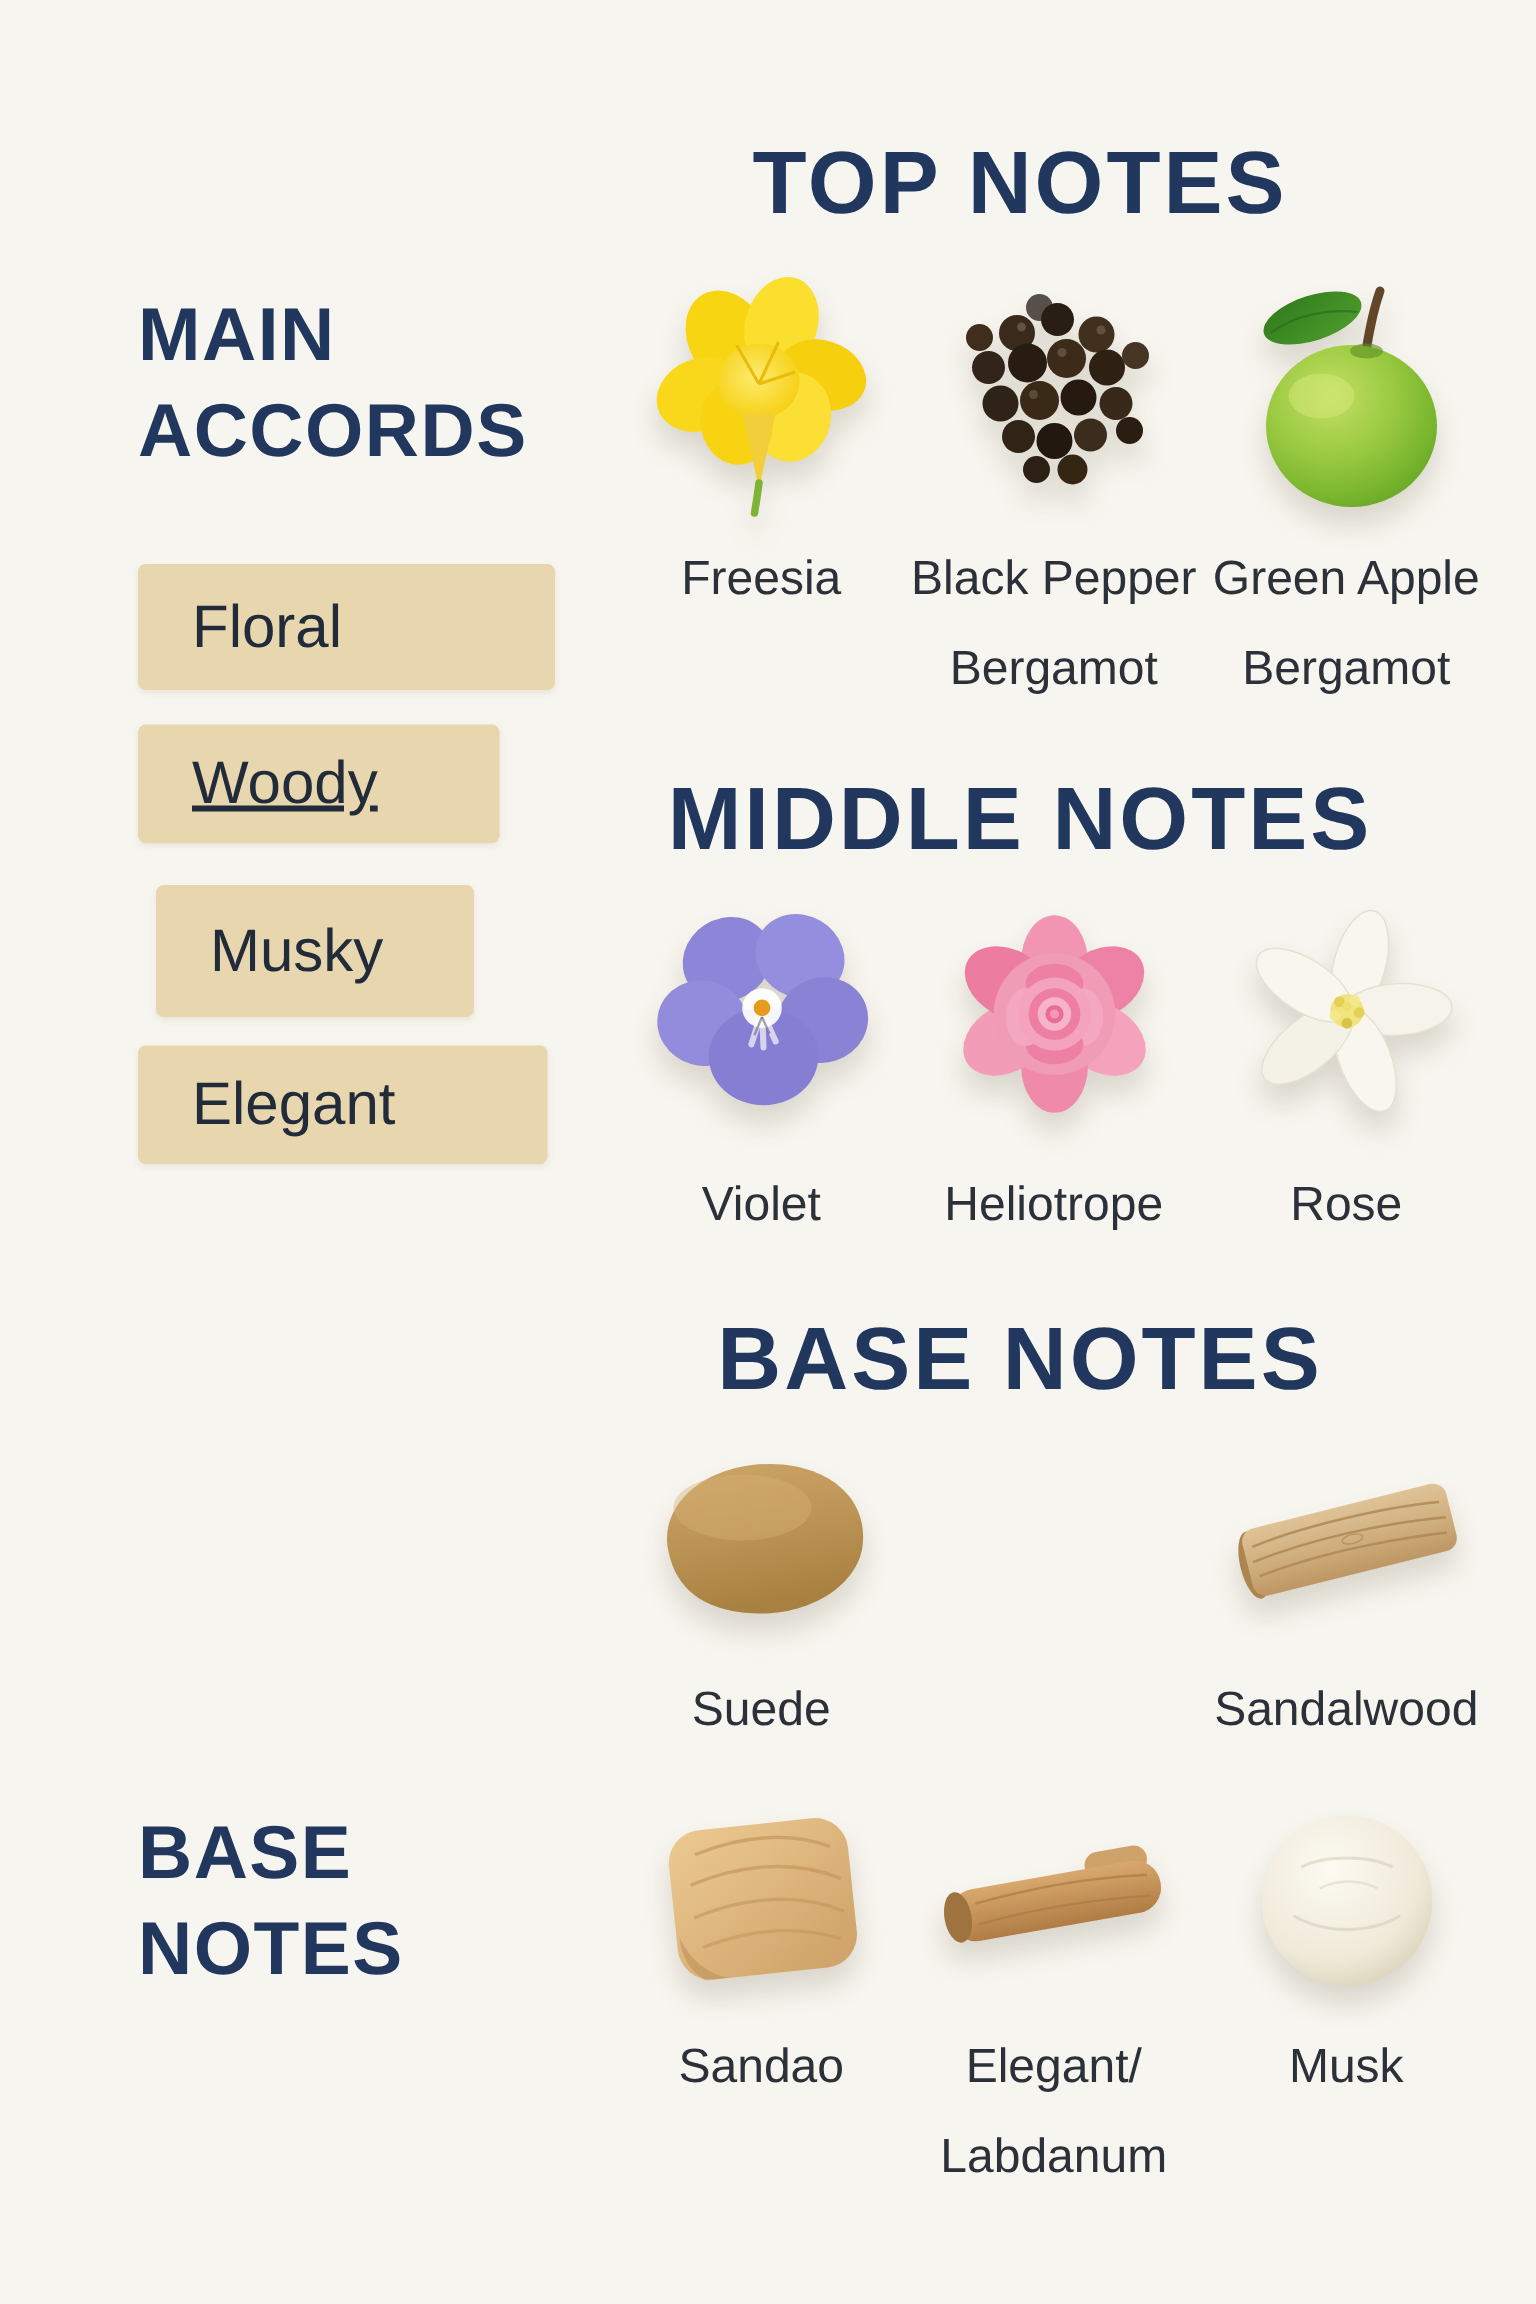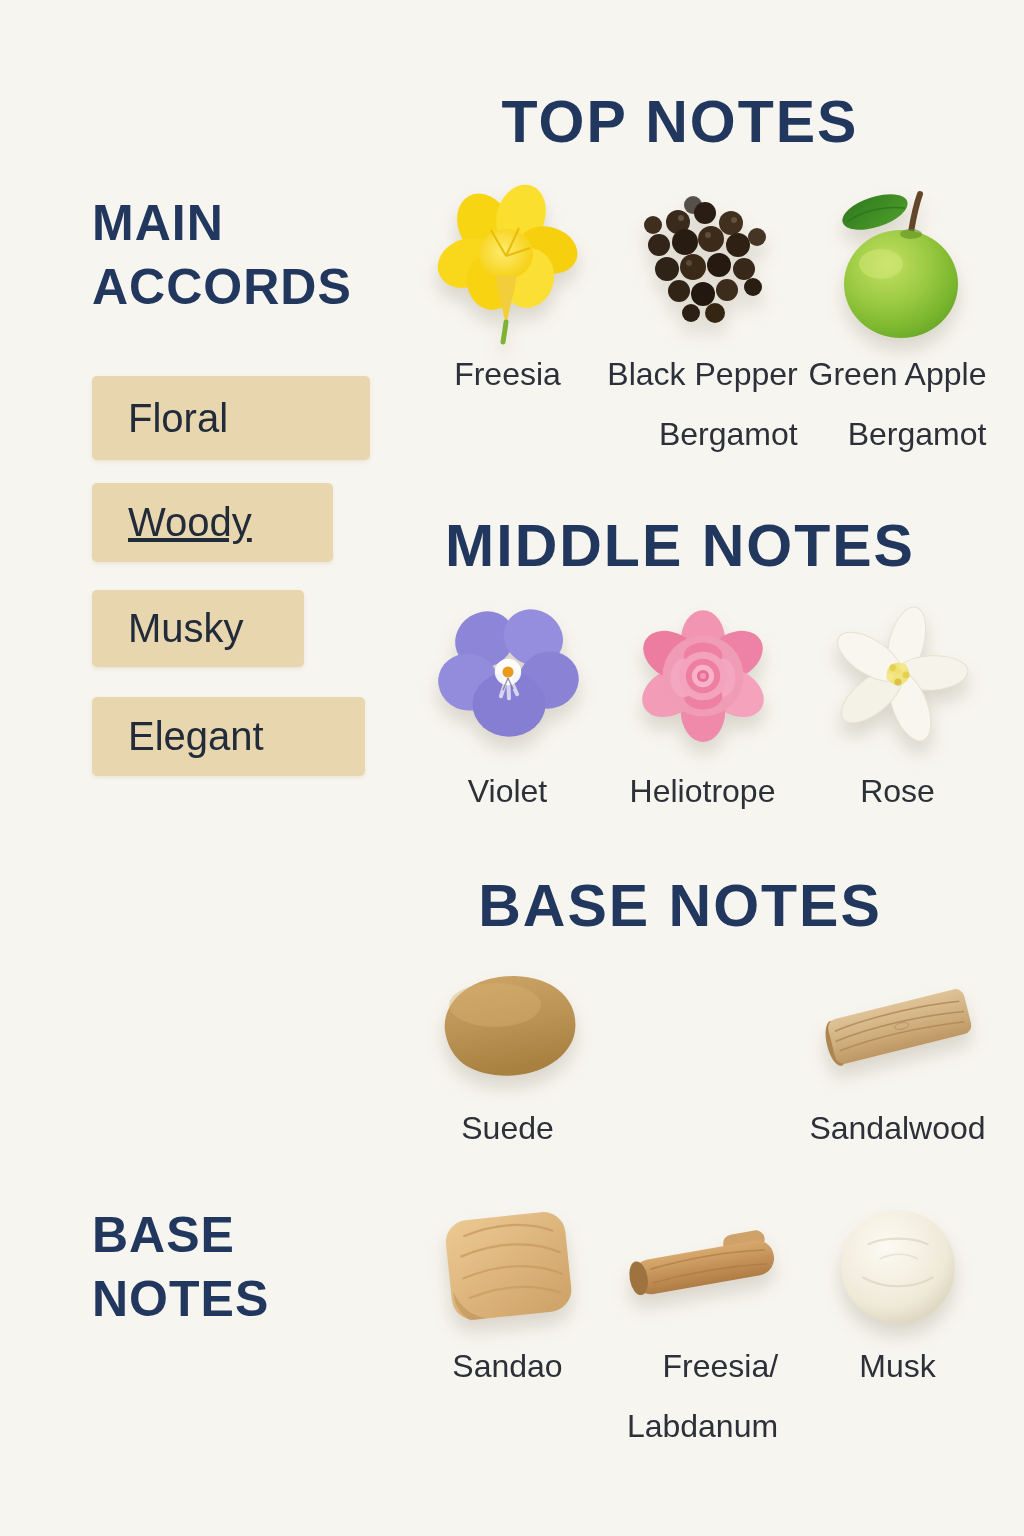--- a/index.html
+++ b/index.html
@@ -36,21 +36,21 @@
     position:absolute;left:92px;
     background:#e8d7ae;
     border-radius:5px;
     display:flex;align-items:center;
     padding-left:36px;box-sizing:border-box;
     font-size:40px;font-weight:500;color:#222b3a;
     box-shadow:0 2px 4px rgba(120,100,60,.10);
   }
   .pill-0{top:376px;width:278px;height:84px;}
   .pill-1{top:483px;width:241px;height:79px;text-decoration:underline;}
-  .pill-2{top:590px;width:212px;height:77px;}
+  .pill-2{top:590px;width:212px;height:88px;margin-left:12px;}
   .pill-3{top:697px;width:273px;height:79px;}
 
   
   .notes-row{
     position:absolute;left:415px;width:575px;
     display:flex;justify-content:space-between;
   }
   .r-top{top:176px;}
   .r-middle{top:585px;}
   .r-base1{top:950px;}
@@ -63,21 +63,21 @@
   .note-img{
     display:flex;align-items:center;justify-content:center;
   }
   .r-top .note-img{height:172px;}
   .r-middle .note-img{height:180px;}
   .r-base1 .note-img{height:152px;}
   .r-base2 .note-img{height:150px;}
   .note-img svg{filter:drop-shadow(0 12px 9px rgba(70,55,25,.16));}
 
   .note-label{
-    margin-top:5px;text-align:right;
+    margin-top:16px;text-align:center;
   }
   .note-label .l1,.note-label .l2{
     font-size:32px;line-height:43px;color:#2c3038;white-space:nowrap;
   }
   .note-label .l2{margin-top:17px;}
   .note-label .l2:empty{display:none;}
 </style>
 </head>
 <body>
 
@@ -367,21 +367,21 @@
           <g transform="rotate(-10 92 58)">
             <rect x="116" y="32" width="42" height="18" rx="9" fill="#cfa26a"></rect>
             <rect x="22" y="42" width="142" height="35" rx="17" fill="url(#inG)"></rect>
             <ellipse cx="27" cy="59" rx="9" ry="17" fill="#9f7340"></ellipse>
             <path d="M40 52 C80 48 120 48 156 53" stroke="#a3763f" stroke-width="1.6" fill="none" opacity=".6"></path>
             <path d="M40 66 C80 62 120 63 156 67" stroke="#a3763f" stroke-width="1.6" fill="none" opacity=".55"></path>
           </g>
         </svg>
       </div>
       <div class="note-label">
-        <div class="l1">Freesia/</div>
+        <div class="l1">Elegant/</div>
         <div class="l2">Labdanum</div>
       </div>
     </div>
 
     <div class="note-cell">
       <div class="note-img">
         <svg width="142" height="142" viewBox="0 0 140 140">
           <defs>
             <radialGradient id="muG" cx="40%" cy="32%" r="75%">
               <stop offset="0%" stop-color="#fcfaf2"></stop>

